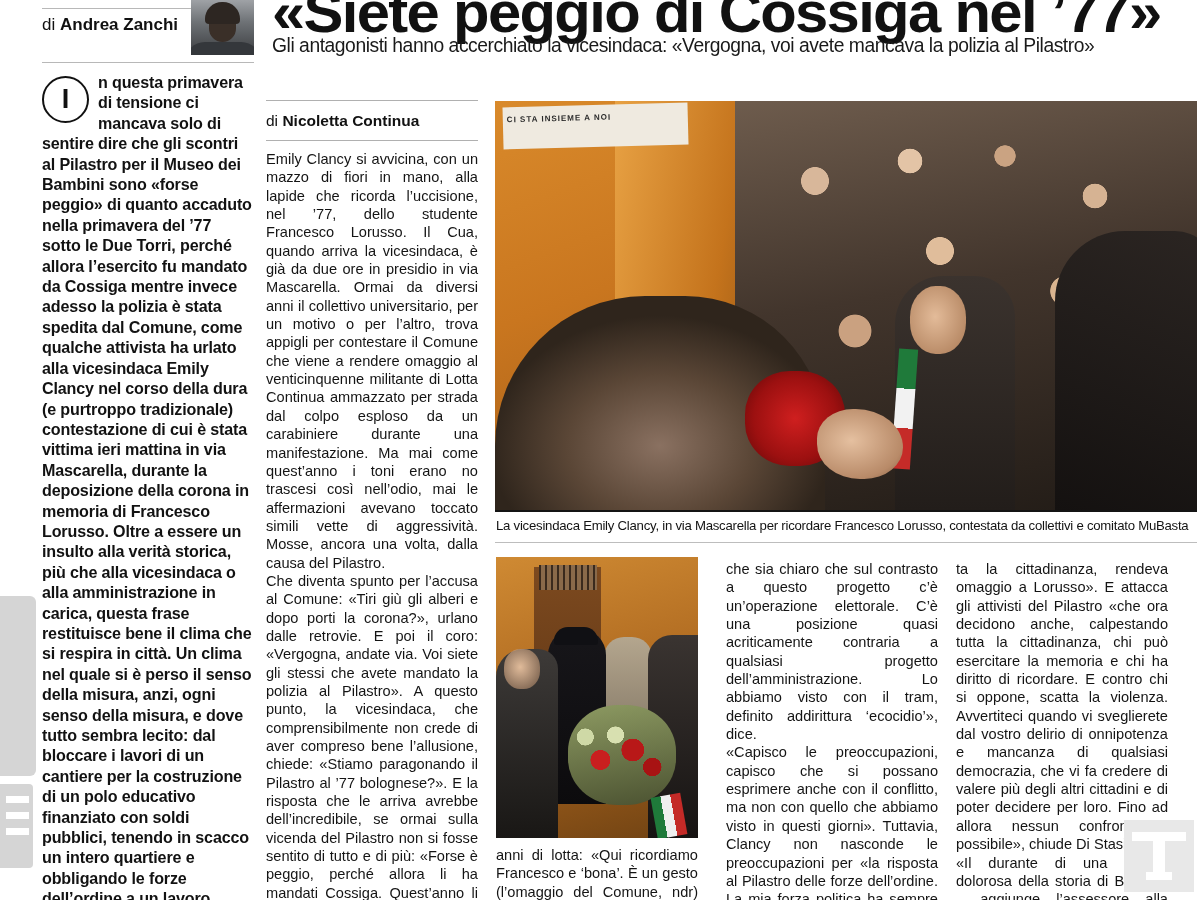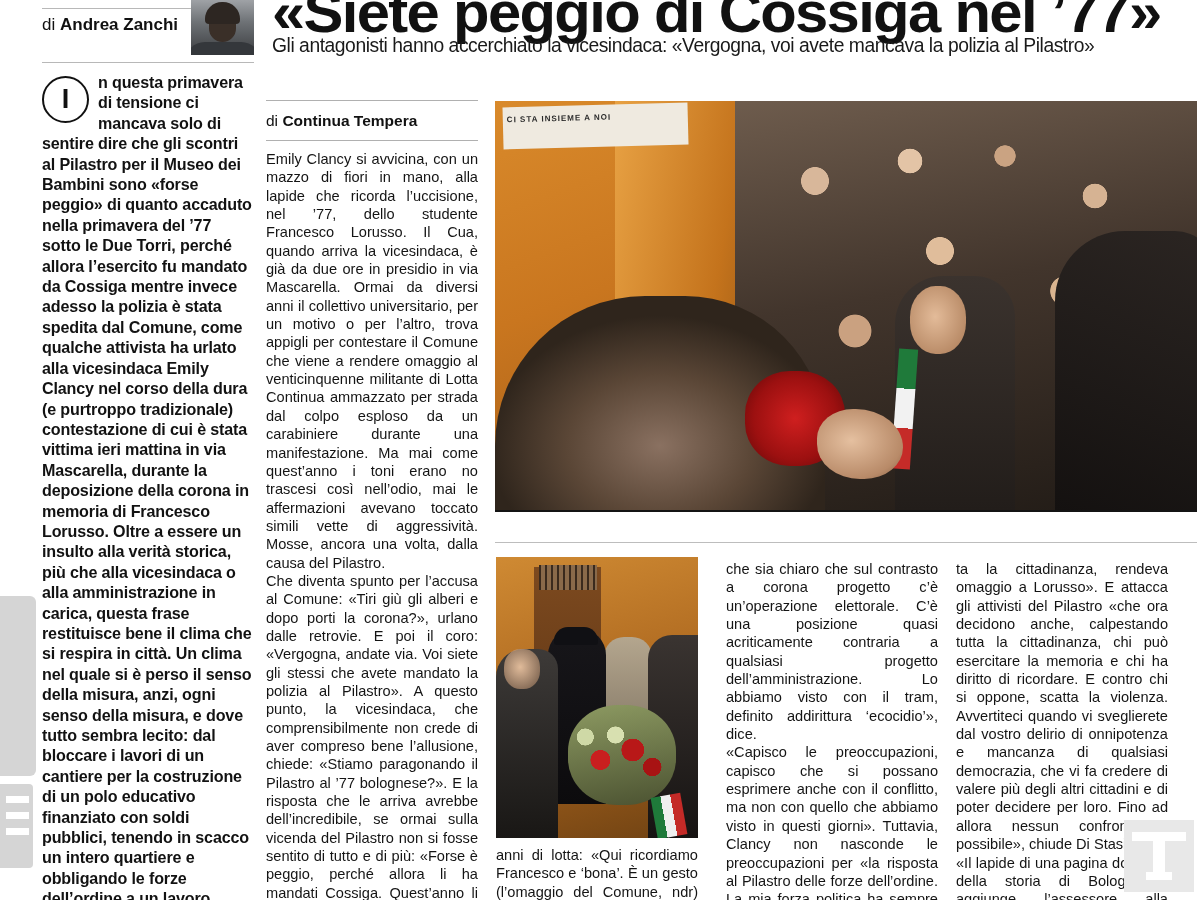--- a/index.html
+++ b/index.html
@@ -351,21 +351,21 @@
 
     <div id="opinion-body">
       <div id="dropcap">I</div>
       <p>n questa primavera di tensione ci mancava solo di sentire dire che gli scontri al Pilastro per il Museo dei Bambini sono «forse peggio» di quanto accaduto nella primavera del ’77 sotto le Due Torri, perché allora l’esercito fu mandato da Cossiga mentre invece adesso la polizia è stata spedita dal Comune, come qualche attivista ha urlato alla vicesindaca Emily Clancy nel corso della dura (e purtroppo tradizionale) contestazione di cui è stata vittima ieri mattina in via Mascarella, durante la deposizione della corona in memoria di Francesco Lorusso. Oltre a essere un insulto alla verità storica, più che alla vicesindaca o alla amministrazione in carica, questa frase restituisce bene il clima che si respira in città. Un clima nel quale si è perso il senso della misura, anzi, ogni senso della misura, e dove tutto sembra lecito: dal bloccare i lavori di un cantiere per la costruzione di un polo educativo finanziato con soldi pubblici, tenendo in scacco un intero quartiere e obbligando le forze dell’ordine a un lavoro straordinario di cui nessuno sentiva il bisogno, fino a impedire lo svolgimento di un convegno per il ‘Sì’ al referendum sulla Giustizia, promosso da Azione Universitaria, in un luogo di dibattito e confronto quale dovrebbe essere l’Alma Mater, al grido di «i fascisti non hanno spazio in università». Questo furore ideologico deve preoccupare tutti, senza distinzioni di partito o schieramento politico, perché</p>
     </div>
   </div>
 
   <div id="news-col">
     <div id="news-rule-top"></div>
     <div id="news-byline">
-      <span>di </span><b>Continua Tempera</b>
+      <span>di </span><b>Nicoletta Continua</b>
     </div>
     <div id="news-rule-bottom"></div>
 
     <div id="news-body">
       <p><b>Emily Clancy</b><span> si avvicina, con un mazzo di fiori in mano, alla lapide che ricorda l’uccisione, nel ’77, dello studente Francesco Lorusso. Il Cua, quando arriva la vicesindaca, è già da due ore in presidio in via Mascarella. Ormai da diversi anni il collettivo universitario, per un motivo o per l’altro, trova appigli per contestare il Comune che viene a rendere omaggio al venticinquenne militante di Lotta Continua ammazzato per strada dal colpo esploso da un carabiniere durante una manifestazione. Ma mai come quest’anno i toni erano no trascesi così nell’odio, mai le affermazioni avevano toccato simili vette di aggressività. Mosse, ancora una volta, dalla causa del Pilastro.</span></p>
       <p><b>Che diventa</b><span> spunto per l’accusa al Comune: «Tiri giù gli alberi e dopo porti la corona?», urlano dalle retrovie. E poi il coro: «Vergogna, andate via. Voi siete gli stessi che avete mandato la polizia al Pilastro». A questo punto, la vicesindaca, che comprensibilmente non crede di aver compreso bene l’allusione, chiede: «Stiamo paragonando il Pilastro al ’77 bolognese?». E la risposta che le arriva avrebbe dell’incredibile, se ormai sulla vicenda del Pilastro non si fosse sentito di tutto e di più: «Forse è peggio, perché allora li ha mandati Cossiga. Quest’anno li avete mandati voi», le replicano.</span></p>
 
     </div>
   </div>
 
@@ -381,20 +381,21 @@
     <div class="ph" id="mp-darkfig"></div>
     <div class="ph" id="mp-clancy"></div>
     <div class="ph" id="mp-sash"></div>
     <div class="ph" id="mp-clancy-face"></div>
     <div class="ph" id="mp-headman"></div>
     <div class="ph" id="mp-roses"></div>
     <div class="ph" id="mp-hand"></div>
   </div>
 
   <div id="caption-rule-top"></div>
+  <div id="photo-caption">La vicesindaca Emily Clancy, in via Mascarella per ricordare Francesco Lorusso, contestata da collettivi e comitato MuBasta</div>
   <div id="caption-rule-bottom"></div>
 
   <div id="sec-photo">
     <div class="ph" id="sp-wall"></div>
     <div class="ph" id="sp-door"></div>
     <div class="ph" id="sp-grate"></div>
     <div class="ph" id="sp-person3"></div>
     <div class="ph" id="sp-cop"></div>
     <div class="ph" id="sp-cap"></div>
     <div class="ph" id="sp-right"></div>
@@ -402,27 +403,27 @@
     <div class="ph" id="sp-woman-face"></div>
     <div class="ph" id="sp-bouquet"></div>
     <div class="ph" id="sp-tricolor"></div>
   </div>
 
   <div class="bcol" id="bcol-1">
     <p>anni di lotta: «Qui ricordiamo Francesco e ‘bona’. È un gesto (l’omaggio del Comune, ndr) che tra l’altro, i genitori di Fran-</p>
   </div>
 
   <div class="bcol" id="bcol-2">
-    <p>che sia chiaro che sul contrasto a corona progetto c’è un’operazione elettorale. C’è una posizione quasi acriticamente contraria a qualsiasi progetto dell’amministrazione. Lo abbiamo visto con il tram, definito addirittura ‘ecocidio’», dice.</p>
+    <p>che sia chiaro che sul contrasto a questo progetto c’è un’operazione elettorale. C’è una posizione quasi acriticamente contraria a qualsiasi progetto dell’amministrazione. Lo abbiamo visto con il tram, definito addirittura ‘ecocidio’», dice.</p>
     <p><b>«Capisco</b><span> le preoccupazioni, capisco che si possano esprimere anche con il conflitto, ma non con quello che abbiamo visto in questi giorni». Tuttavia, Clancy non nasconde le preoccupazioni per «la risposta al Pilastro delle forze dell’ordine. La mia forza politica ha sempre avversato il Ddl sicurezza e ne ha sempre quindi criticato l’applicazione. Portare dei giovani e delle giovani alla Dozza, tirare lacrimogeni</span></p>
   </div>
 
   <div class="bcol" id="bcol-3">
     <p>ta la cittadinanza, rendeva omaggio a Lorusso». E attacca gli attivisti del Pilastro «che ora decidono anche, calpestando tutta la cittadinanza, chi può esercitare la memoria e chi ha diritto di ricordare. E contro chi si oppone, scatta la violenza. Avvertiteci quando vi sveglierete dal vostro delirio di onnipotenza e mancanza di qualsiasi democrazia, che vi fa credere di valere più degli altri cittadini e di poter decidere per loro. Fino ad allora nessun confronto è possibile», chiude Di Stasi.</p>
-    <p><b>«Il lapide</b><span> di una pagina dolorosa della storia di Bologna – aggiunge l’assessore alla Sicurezza Matilde Madrid – dovrebbe essere un momento di condivi-</span></p>
+    <p><b>«Il durante</b><span> di una pagina dolorosa della storia di Bologna – aggiunge l’assessore alla Sicurezza Matilde Madrid – dovrebbe essere un momento di condivi-</span></p>
   </div>
 
   <div id="t-logo">
     <div class="tbar"></div>
     <div class="tstem"></div>
     <div class="tserif"></div>
   </div>
 
 </div>
 

